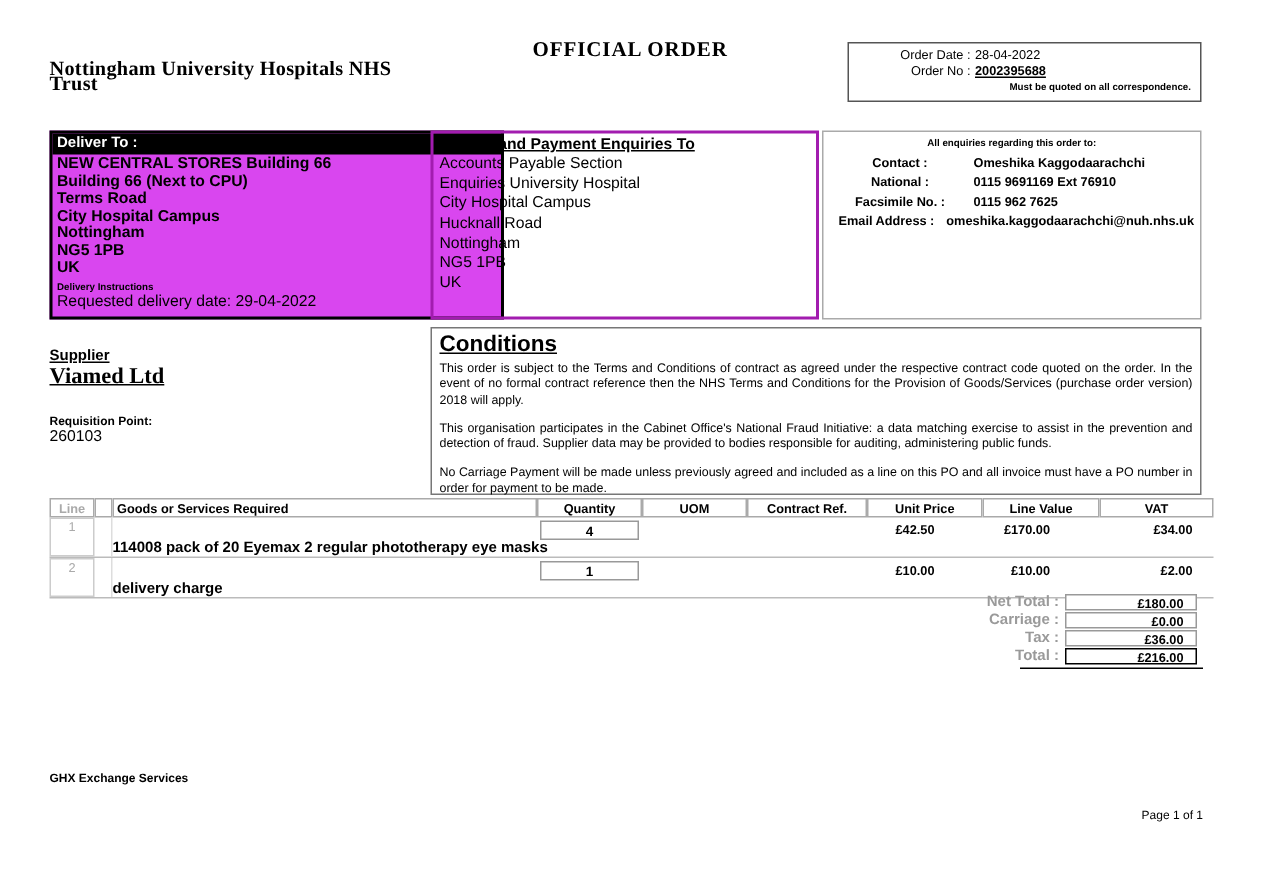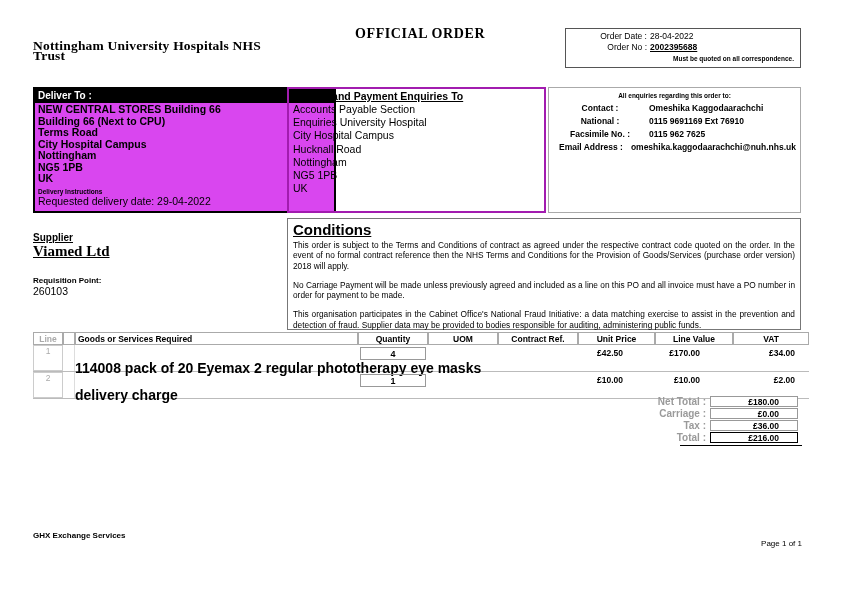--- a/index.html
+++ b/index.html
@@ -95,36 +95,36 @@
   }
   .item .qty-box {
     position:absolute; left:327px; top:2px; width:66px; height:13px;
     border:1px solid #999; font-size:9px; font-weight:bold; text-align:center; line-height:12px;
   }
   .item .amt { position:absolute; top:3px; font-size:8.5px; font-weight:bold; text-align:right; }
   .item .unit-price { left:500px; width:90px; }
   .item .line-value { left:585px; width:82px; }
   .item .vat-amt    { left:672px; width:90px; }
   .item .descr {
-    position:absolute; left:42px; top:15px; font-size:14px; font-weight:bold; white-space:nowrap;
+    position:absolute; left:42px; top:15px; font-size:10px; font-weight:bold; white-space:nowrap;
   }
 
   
   .totals { position:absolute; left:600px; top:396px; width:202px; }
   .totals .trow { display:flex; margin-bottom:1px; align-items:center; }
   .totals .tlbl { width:110px; text-align:right; color:#9a9a9a; font-size:10px; font-weight:bold; padding-right:4px; }
   .totals .tval {
     width:88px; height:11px; border:1px solid #999; font-size:8.5px; font-weight:bold;
-    text-align:right; line-height:10px; padding-right:18px; background:#fff;
+    text-align:right; line-height:10px; padding-right:8px; background:#fff;
   }
   .totals .trow.grand .tval { border:1px solid #000; }
   .totals .grand-rule { margin-left:80px; width:122px; border-bottom:1.5px solid #000; margin-top:2px; }
 
   
-  .footer-left  { position:absolute; left:33px;  top:531px; font-size:8px; font-weight:bold; }
+  .footer-left  { position:absolute; left:33px;  top:514px; font-size:8px; font-weight:bold; }
   .footer-right { position:absolute; right:40px; top:539px; font-size:8px; }
 </style>
 </head>
 <body>
 
 <div class="page">
 
   <div class="org-name">Nottingham University Hospitals NHS Trust</div>
   <div class="doc-title">OFFICIAL ORDER</div>
 
@@ -189,22 +189,22 @@
   <div class="supplier">
     <div class="supplier-label">Supplier</div>
     <div class="supplier-name">Viamed Ltd</div>
     <div class="requisition-label">Requisition Point:</div>
     <div class="requisition-value">260103</div>
   </div>
 
   <div class="conditions-box">
     <div class="conditions-head">Conditions</div>
     <p>This order is subject to the Terms and Conditions of contract as agreed under the respective contract code quoted on the order. In the event of no formal contract reference then the NHS Terms and Conditions for the Provision of Goods/Services (purchase order version) 2018 will apply.</p>
+    <p>This organisation participates in the Cabinet Office's National Fraud Initiative: a data matching exercise to assist in the prevention and detection of fraud. Supplier data may be provided to bodies responsible for auditing, administering public funds.</p>
     <p>No Carriage Payment will be made unless previously agreed and included as a line on this PO and all invoice must have a PO number in order for payment to be made.</p>
-    <p>This organisation participates in the Cabinet Office's National Fraud Initiative: a data matching exercise to assist in the prevention and detection of fraud. Supplier data may be provided to bodies responsible for auditing, administering public funds.</p>
   </div>
 
   <div class="items">
     <div class="thead">
       <div class="th line-h" style="left:0;   width:30px;">Line</div>
       <div class="th" style="left:30px;width:12px;"></div>
       <div class="th goods-h" style="left:42px;width:283px;">Goods or Services Required</div>
       <div class="th" style="left:325px;width:70px;">Quantity</div>
       <div class="th" style="left:395px;width:70px;">UOM</div>
       <div class="th" style="left:465px;width:80px;">Contract Ref.</div>

